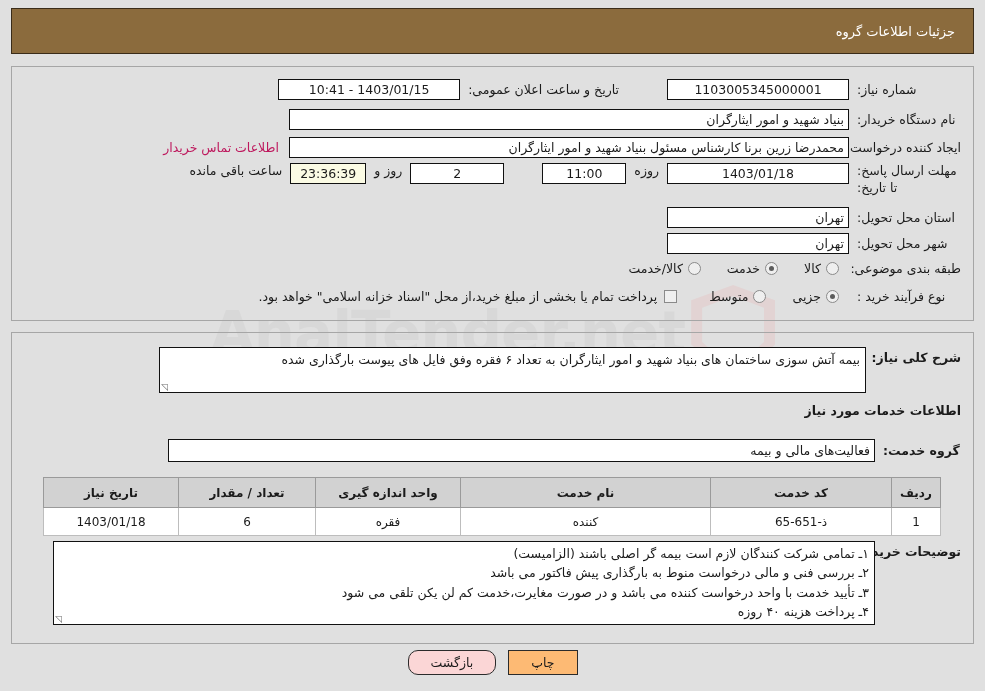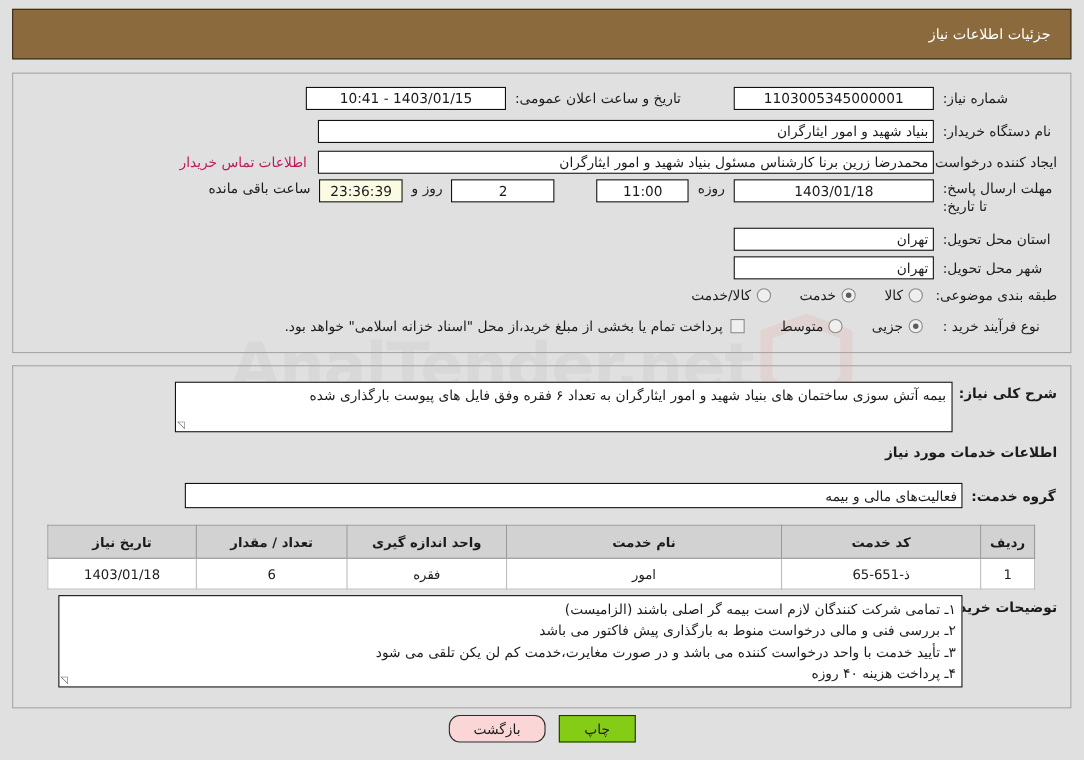--- a/index.html
+++ b/index.html
@@ -274,35 +274,35 @@
   }
   .btn {
     font-size: 12.5px;
     color: #1b1b1b;
     border: 1px solid #2b2b2b;
     padding: 3px 22px;
     cursor: pointer;
     font-family: "DejaVu Sans", "Liberation Sans", sans-serif;
     line-height: 17px;
   }
-  .btn-print { background: #84cc16; }
+  .btn-print { background: #fdba74; }
   .btn-back  { background: #fbd6d6; border-radius: 10px; }
 </style>
 </head>
 <body>
 
 <div class="page">
 
   <div class="watermark">
     <div class="wm-shield"></div>
     <div class="wm-text">AnalTender.net</div>
   </div>
 
   <div class="titlebar">
-    <span class="titlebar-text">جزئیات اطلاعات نیاز</span>
+    <span class="titlebar-text">جزئیات اطلاعات گروه</span>
   </div>
 
   <div class="panel">
 
     <div class="row" style="top:12px; right:12px;">
       <span class="lbl" style="width:104px; text-align:left;">شماره نیاز:</span>
       <span class="fld" style="width:182px; margin-right:8px;">1103005345000001</span>
       <span class="lbl" style="margin-right:48px;">تاریخ و ساعت اعلان عمومی:</span>
       <span class="fld" style="width:182px; margin-right:8px;">1403/01/15 - 10:41</span>
     </div>
@@ -415,21 +415,21 @@
         <th>نام خدمت</th>
         <th style="width:132px;">واحد اندازه گیری</th>
         <th style="width:124px;">تعداد / مقدار</th>
         <th style="width:122px;">تاریخ نیاز</th>
       </tr>
     </thead>
     <tbody>
       <tr>
         <td>1</td>
         <td>ذ-651-65</td>
-        <td>امور</td>
+        <td>کننده</td>
         <td>فقره</td>
         <td>6</td>
         <td>1403/01/18</td>
       </tr>
     </tbody>
   </table>
 
   <div class="btnbar">
     <button class="btn btn-print">چاپ</button>
     <button class="btn btn-back">بازگشت</button>

